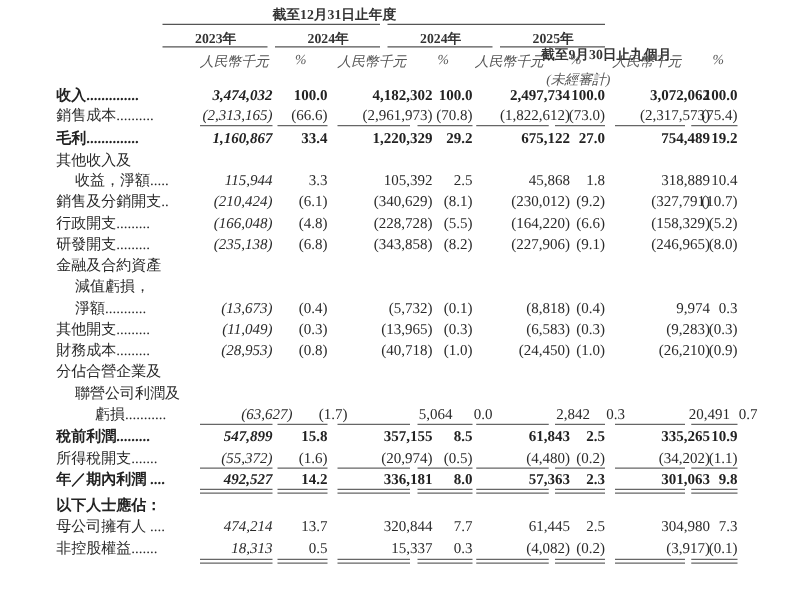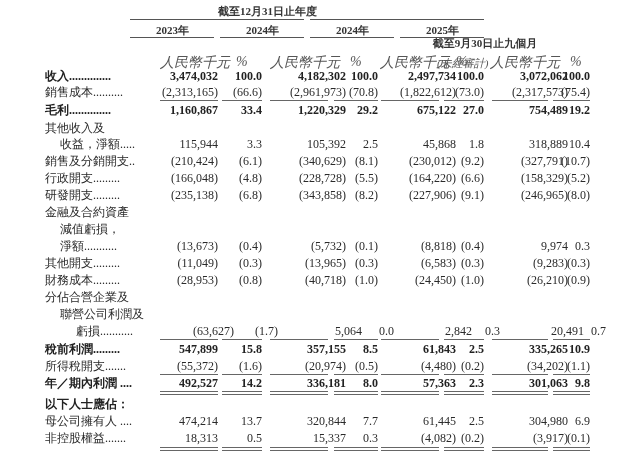--- a/index.html
+++ b/index.html
@@ -1,27 +1,27 @@
 <!DOCTYPE html>
 <html><head>
 <meta charset="utf-8">
 <style>
   html, body { margin:0; padding:0; background:#ffffff; }
   body { width:640px; height:474px; overflow:hidden; font-family:"Liberation Serif","DejaVu Serif",serif; color:#2a2a2a; position:relative; }
   .hdr-group { position:absolute; top:4px; font-size:11px; font-weight:bold; text-align:center; color:#333; }
   .hline { position:absolute; height:0; border-top:1.5px solid #555; }
   .year { position:absolute; top:23px; font-size:11px; font-weight:bold; text-align:center; color:#333; }
-  .unit { position:absolute; top:42px; font-size:14px; font-style:italic; color:#555;margin-top:12px; }
+  .unit { position:absolute; top:42px; font-size:11px; font-style:italic; color:#555; }
   .note { position:absolute; top:56px; font-size:11px; font-style:italic; color:#555; }
   .row { position:absolute; left:0; width:640px; height:17px; font-size:12px; line-height:17px; }
   .row.bold { font-weight:bold; color:#222; }
   .label { position:absolute; left:45px; white-space:nowrap; }
   .label.indent { left:60px; }
   .cell { position:absolute; text-align:right; white-space:nowrap; }
-  .c1 { left:140px; width:78px; }
+  .c1 { left:140px; width:78px;font-style:italic; }
   .c2 { left:220px; width:42px; }
   .c3 { left:268px; width:78px; }
   .c4 { left:330px; width:48px; }
   .c5 { left:376px; width:80px; }
   .c6 { left:440px; width:44px; }
   .c7 { left:488px; width:80px; }
   .c8 { left:550px; width:40px; }
   .ul { position:absolute; height:0; border-top:1px solid #666; }
   .dul { position:absolute; height:2px; border-top:1px solid #666; border-bottom:1px solid #666; }
 </style>
@@ -227,21 +227,21 @@
     </div>
     <div class="row" style="top: 413px;">
       <span class="label">母公司擁有人 ....</span>
       <span class="cell c1">474,214</span>
       <span class="cell c2">13.7</span>
       <span class="cell c3">320,844</span>
       <span class="cell c4">7.7</span>
       <span class="cell c5">61,445</span>
       <span class="cell c6">2.5</span>
       <span class="cell c7">304,980</span>
-      <span class="cell c8">6.9</span>
+      <span class="cell c8">7.3</span>
     </div>
     <div class="row" style="top: 430px;">
       <span class="label">非控股權益.......</span>
       <span class="cell c1">18,313</span>
       <span class="cell c2">0.5</span>
       <span class="cell c3">15,337</span>
       <span class="cell c4">0.3</span>
       <span class="cell c5">(4,082)</span>
       <span class="cell c6">(0.2)</span>
       <span class="cell c7">(3,917)</span>

